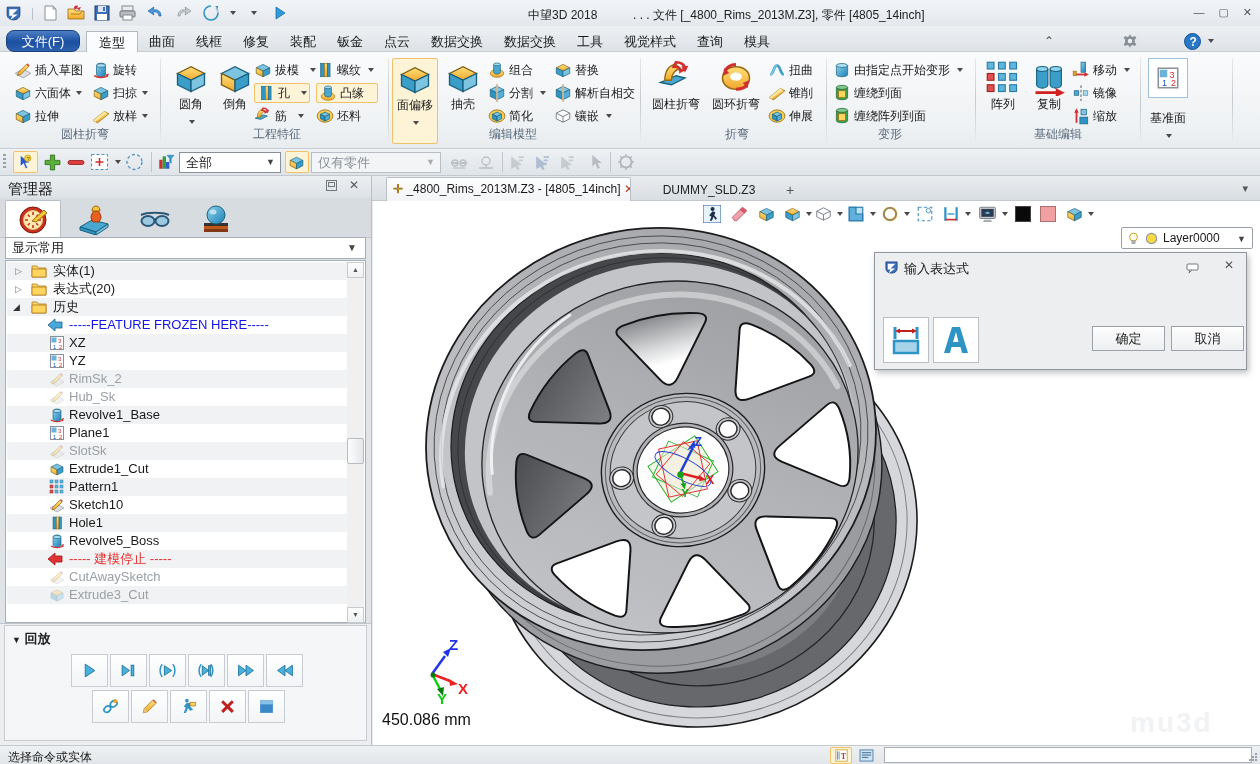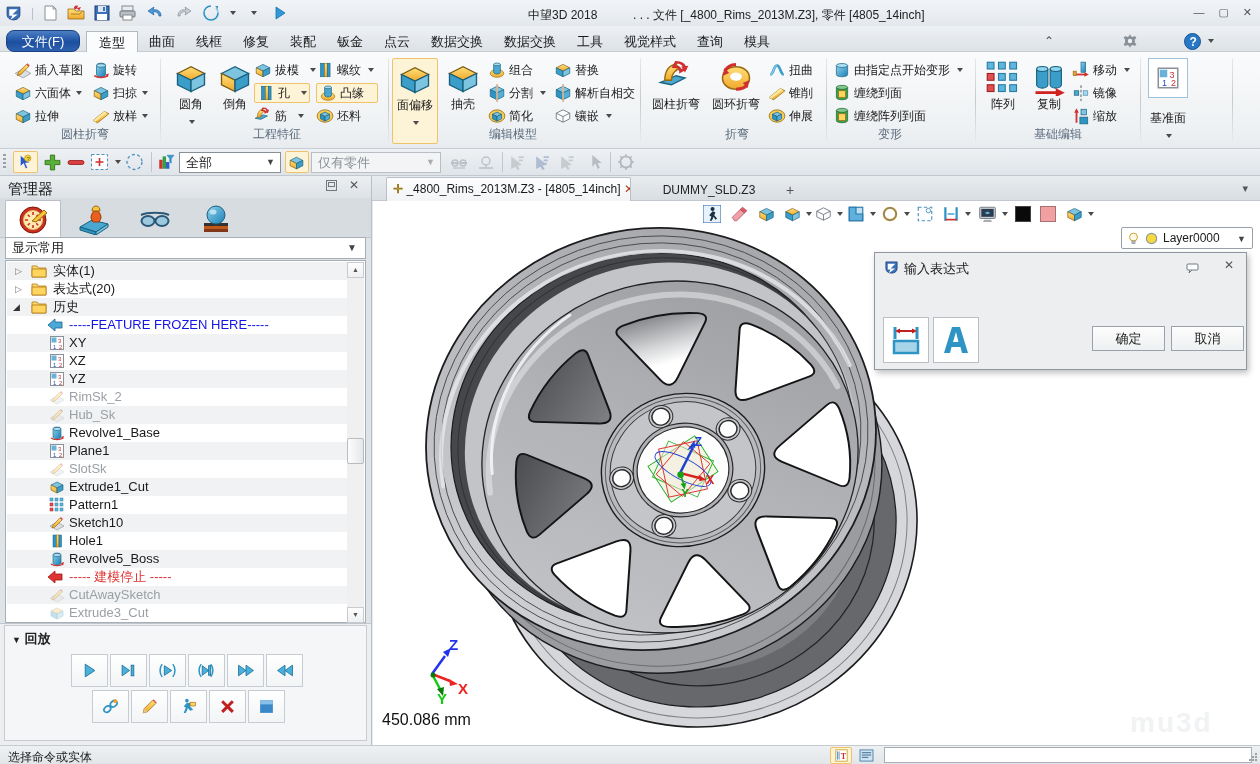--- a/index.html
+++ b/index.html
@@ -659,26 +659,20 @@
           <svg class="ticon" style="left:24px;">
             <use href="#i-fold"></use>
           </svg>
           <span style="position:absolute;left:46px;">历史</span>
         </div>
       <div class="trow">
           <svg class="ticon" style="left:40px;" viewBox="0 0 16 16">
             <path d="M8 2v3h7v6H8v3L1 8z" fill="#4aa8d8" stroke="#1a6090" stroke-width=".8"></path>
           </svg>
           <span style="position:absolute;left:62px;color:#1515e8;">-----FEATURE FROZEN HERE-----</span>
-        </div>
-      <div class="trow">
-          <svg class="ticon" style="left:42px;">
-            <use href="#i-plane"></use>
-          </svg>
-          <span style="position:absolute;left:62px;">XY</span>
         </div>
       <div class="trow">
           <svg class="ticon" style="left:42px;">
             <use href="#i-plane"></use>
           </svg>
           <span style="position:absolute;left:62px;">XZ</span>
         </div>
       <div class="trow">
           <svg class="ticon" style="left:42px;">
             <use href="#i-plane"></use>

